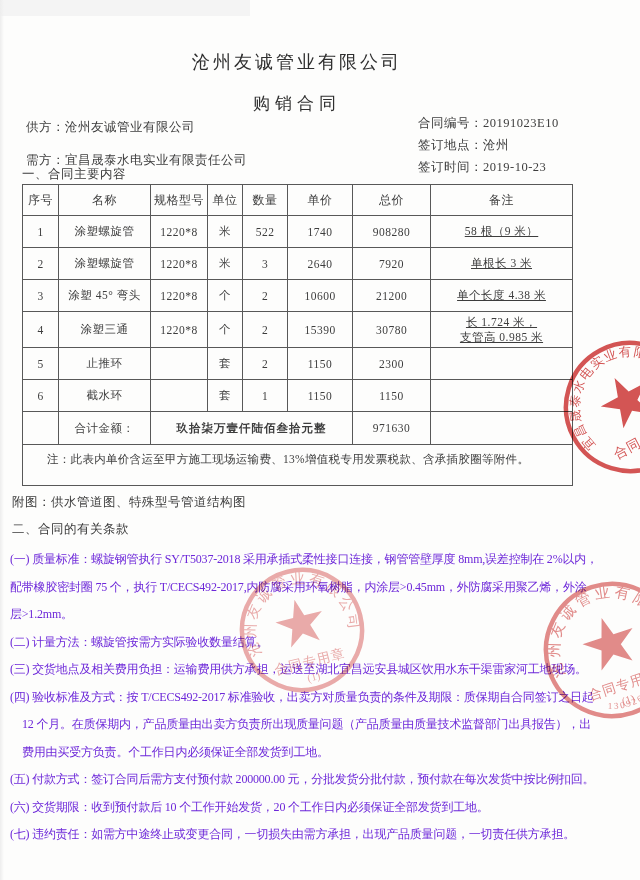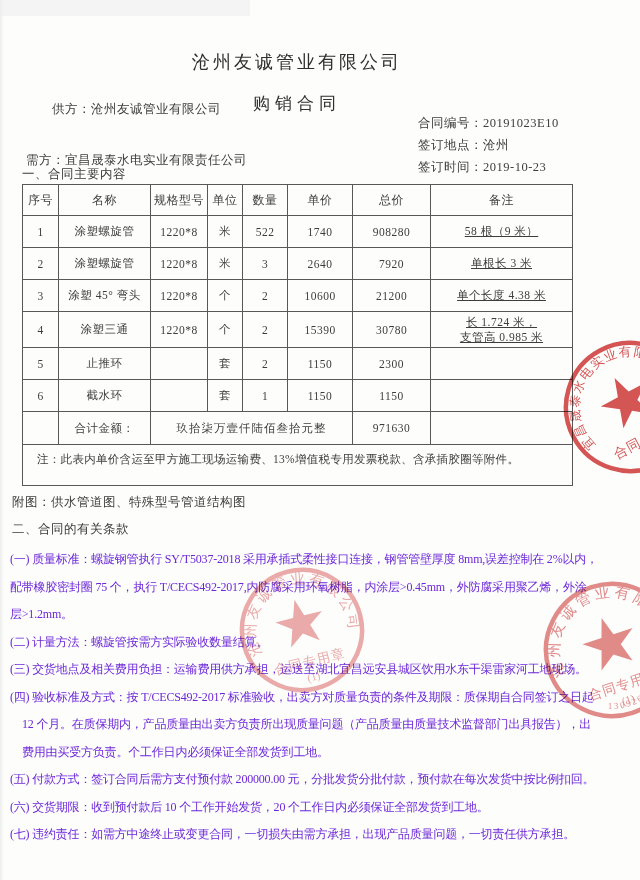--- a/index.html
+++ b/index.html
@@ -27,21 +27,21 @@
   }
   table.items{border:1.5px solid #4c4c4c;}
   thead tr{height:31px;}
   thead th{font-size:12px;}
   tbody.items-body tr{height:32px;}
   tbody.items-body tr:nth-child(4){height:36px;}
   td.remark{white-space:pre-line;line-height:15px;text-decoration:underline;}
   tr.total-row{height:33px;}
   tr.note-row{height:41px;}
   tr.note-row td{
-    text-align:left;vertical-align:top;padding:7px 6px 0 14px;
+    text-align:left;vertical-align:top;padding:7px 6px 0 24px;
     font-size:11.5px;letter-spacing:.3px;white-space:nowrap;
   }
   .attach{font-size:12.5px;letter-spacing:.5px;white-space:nowrap;}
   .terms{left:10px;top:546px;width:622px;}
   .term-line{
     height:27.5px;line-height:27.5px;font-size:12px;letter-spacing:-0.2px;
     white-space:nowrap;color:#6d28d9;
   }
   .term-line.indent{padding-left:12px;}
   .seal{position:absolute;mix-blend-mode:multiply;pointer-events:none;}
@@ -50,21 +50,21 @@
 </head>
 <body>
 
 <div class="page">
   <div class="scan-strip"></div>
   <div class="scan-edge"></div>
 
   <div class="abs title1">沧州友诚管业有限公司</div>
   <div class="abs title2">购销合同</div>
 
-  <div class="abs infoline" style="left:26px;top:101px;margin-left:26px;">
+  <div class="abs infoline" style="left:26px;top:119px;">
     <span>供方：</span><span>沧州友诚管业有限公司</span>
   </div>
   <div class="abs infoline" style="left:26px;top:152px;">
     <span>需方：</span><span>宜昌晟泰水电实业有限责任公司</span>
   </div>
 
   <div class="abs infoline iright" style="top:115px;font-family:Liberation Serif, serif;">
     <span>合同编号：</span><span>20191023E10</span>
   </div>
   <div class="abs infoline iright" style="top:137px;">
@@ -159,21 +159,21 @@
           <td>1</td>
           <td>1150</td>
           <td>1150</td>
           <td class="remark"></td>
         </tr>
       </tbody>
     <tbody>
       <tr class="total-row">
         <td></td>
         <td>合计金额：</td>
-        <td colspan="4" style="letter-spacing:1px;">玖拾柒万壹仟陆佰叁拾元整</td>
+        <td colspan="4" style="letter-spacing:1px;font-weight:bold;">玖拾柒万壹仟陆佰叁拾元整</td>
         <td>971630</td>
         <td></td>
       </tr>
       <tr class="note-row">
         <td colspan="8">注：此表内单价含运至甲方施工现场运输费、13%增值税专用发票税款、含承插胶圈等附件。</td>
       </tr>
     </tbody>
   </table>
 
   <div class="abs attach" style="left:12px;top:494px;">附图：供水管道图、特殊型号管道结构图</div>

